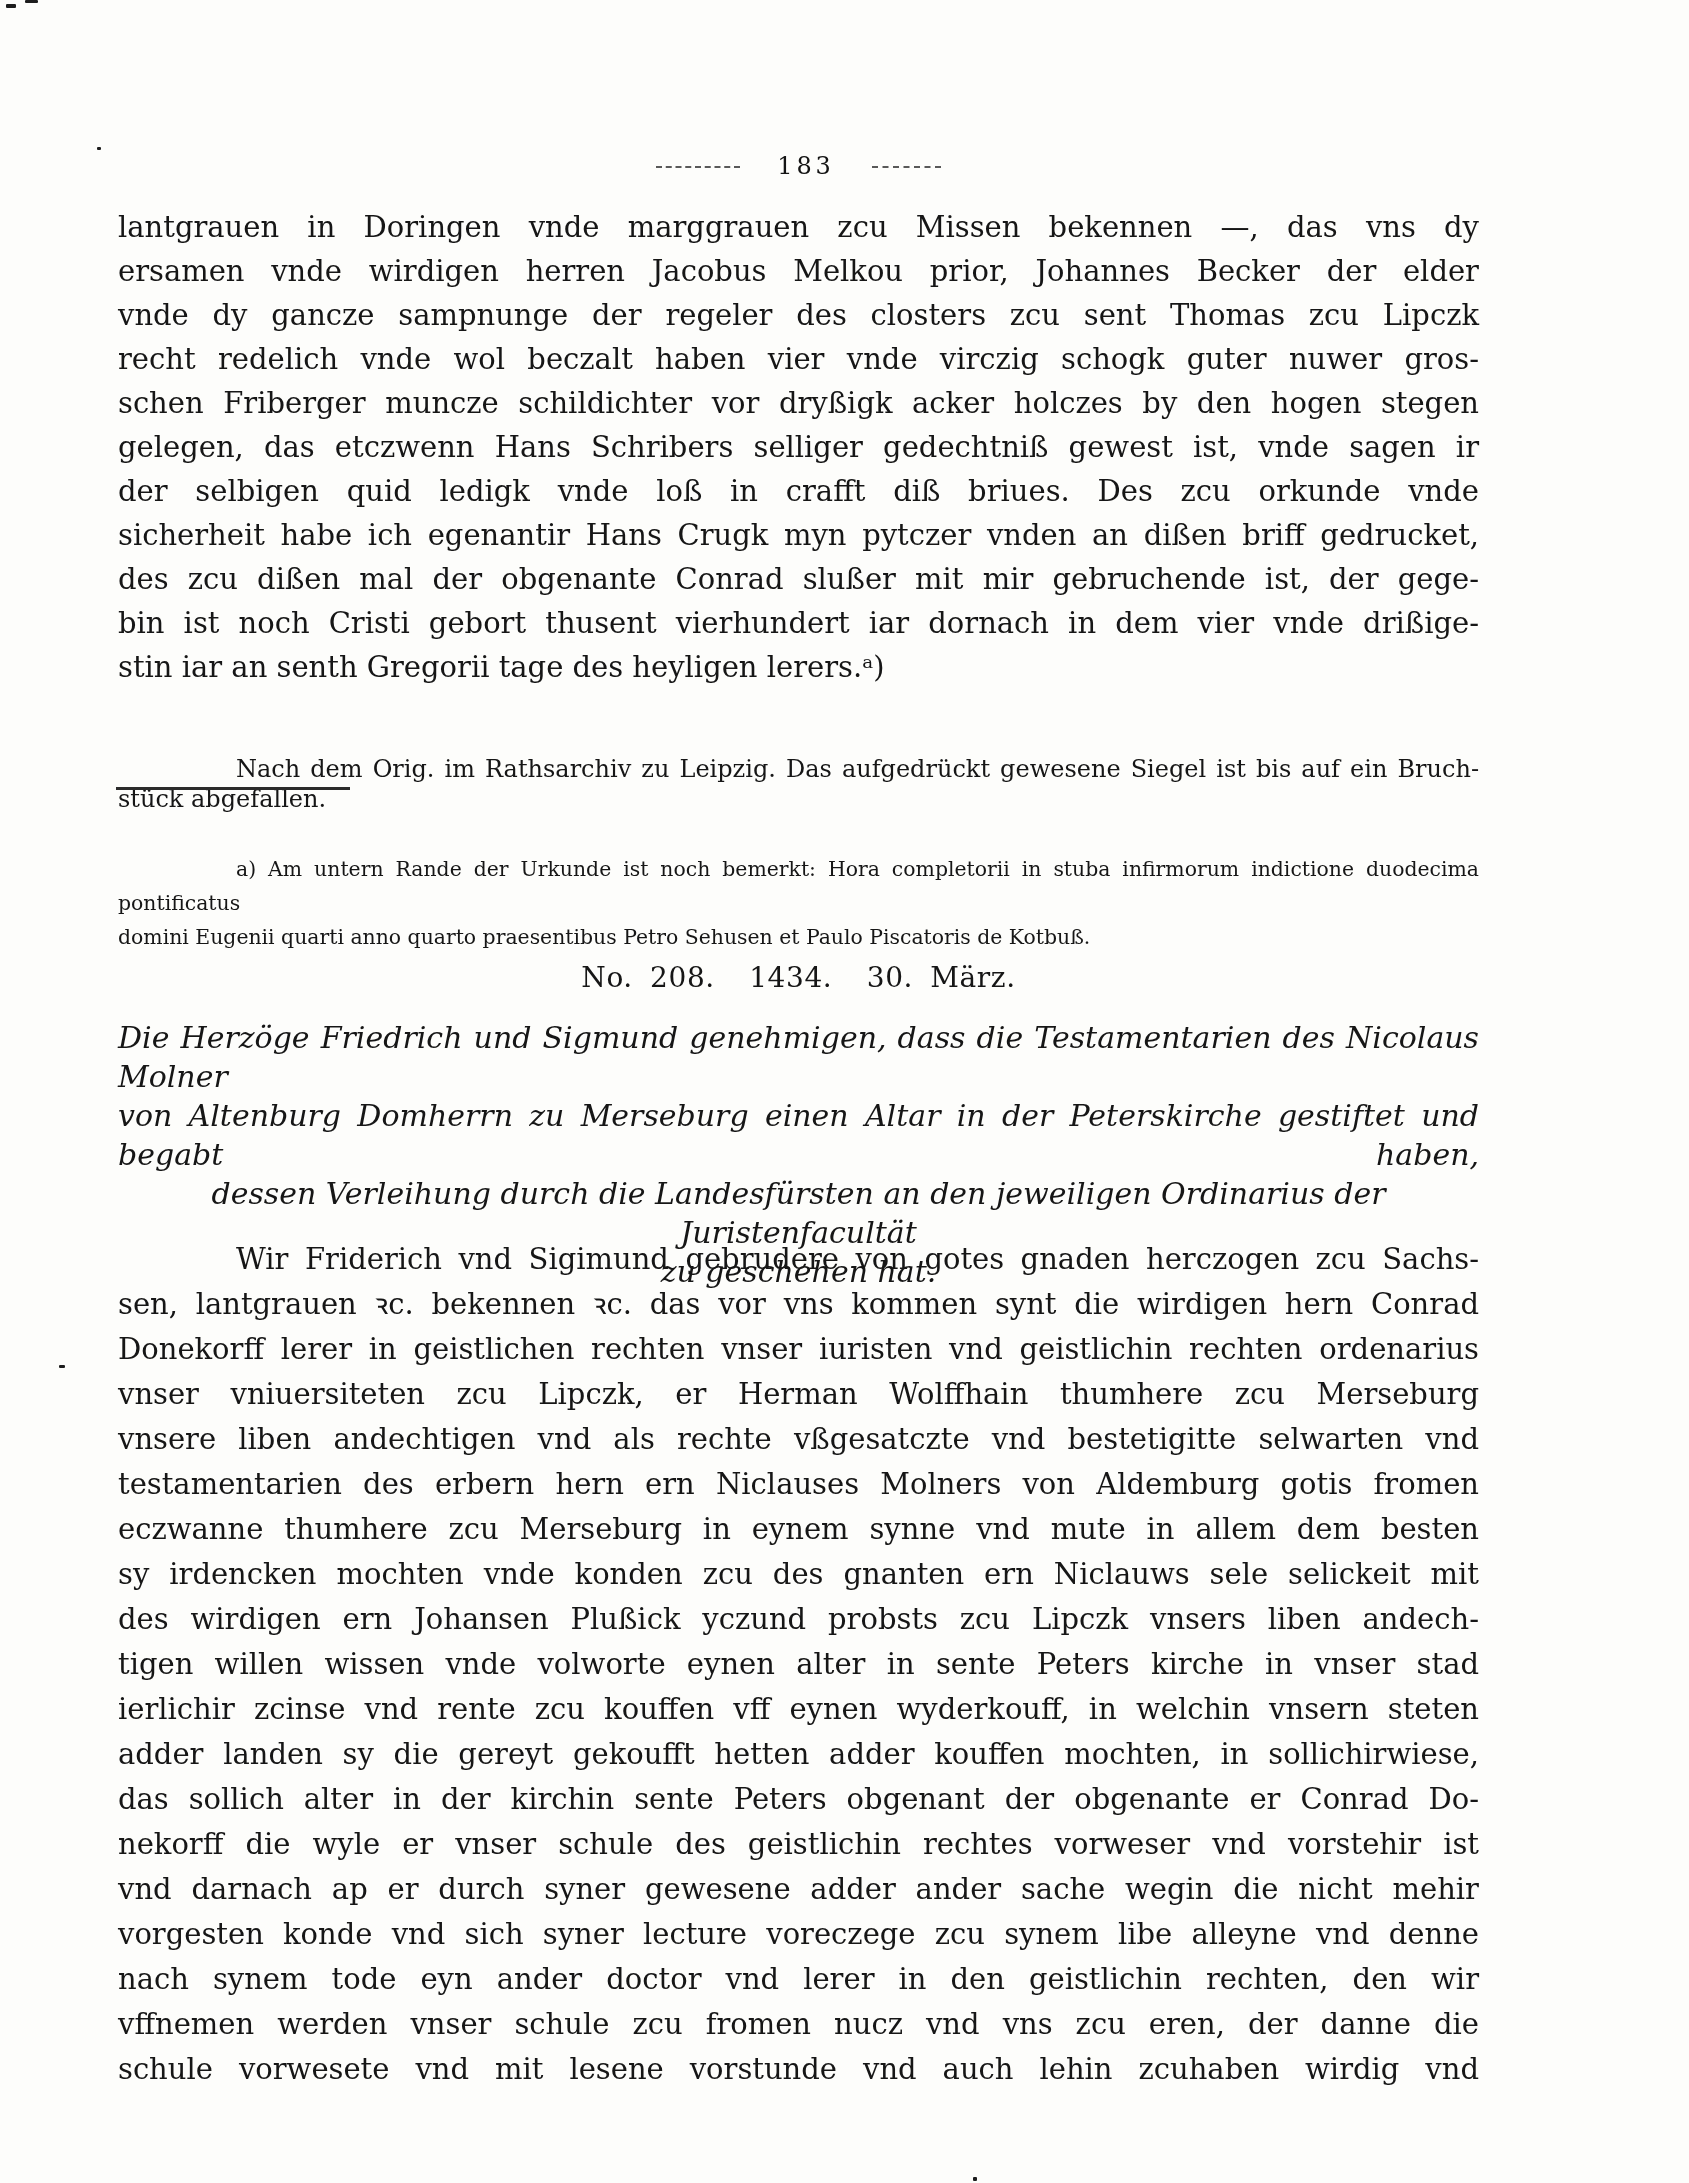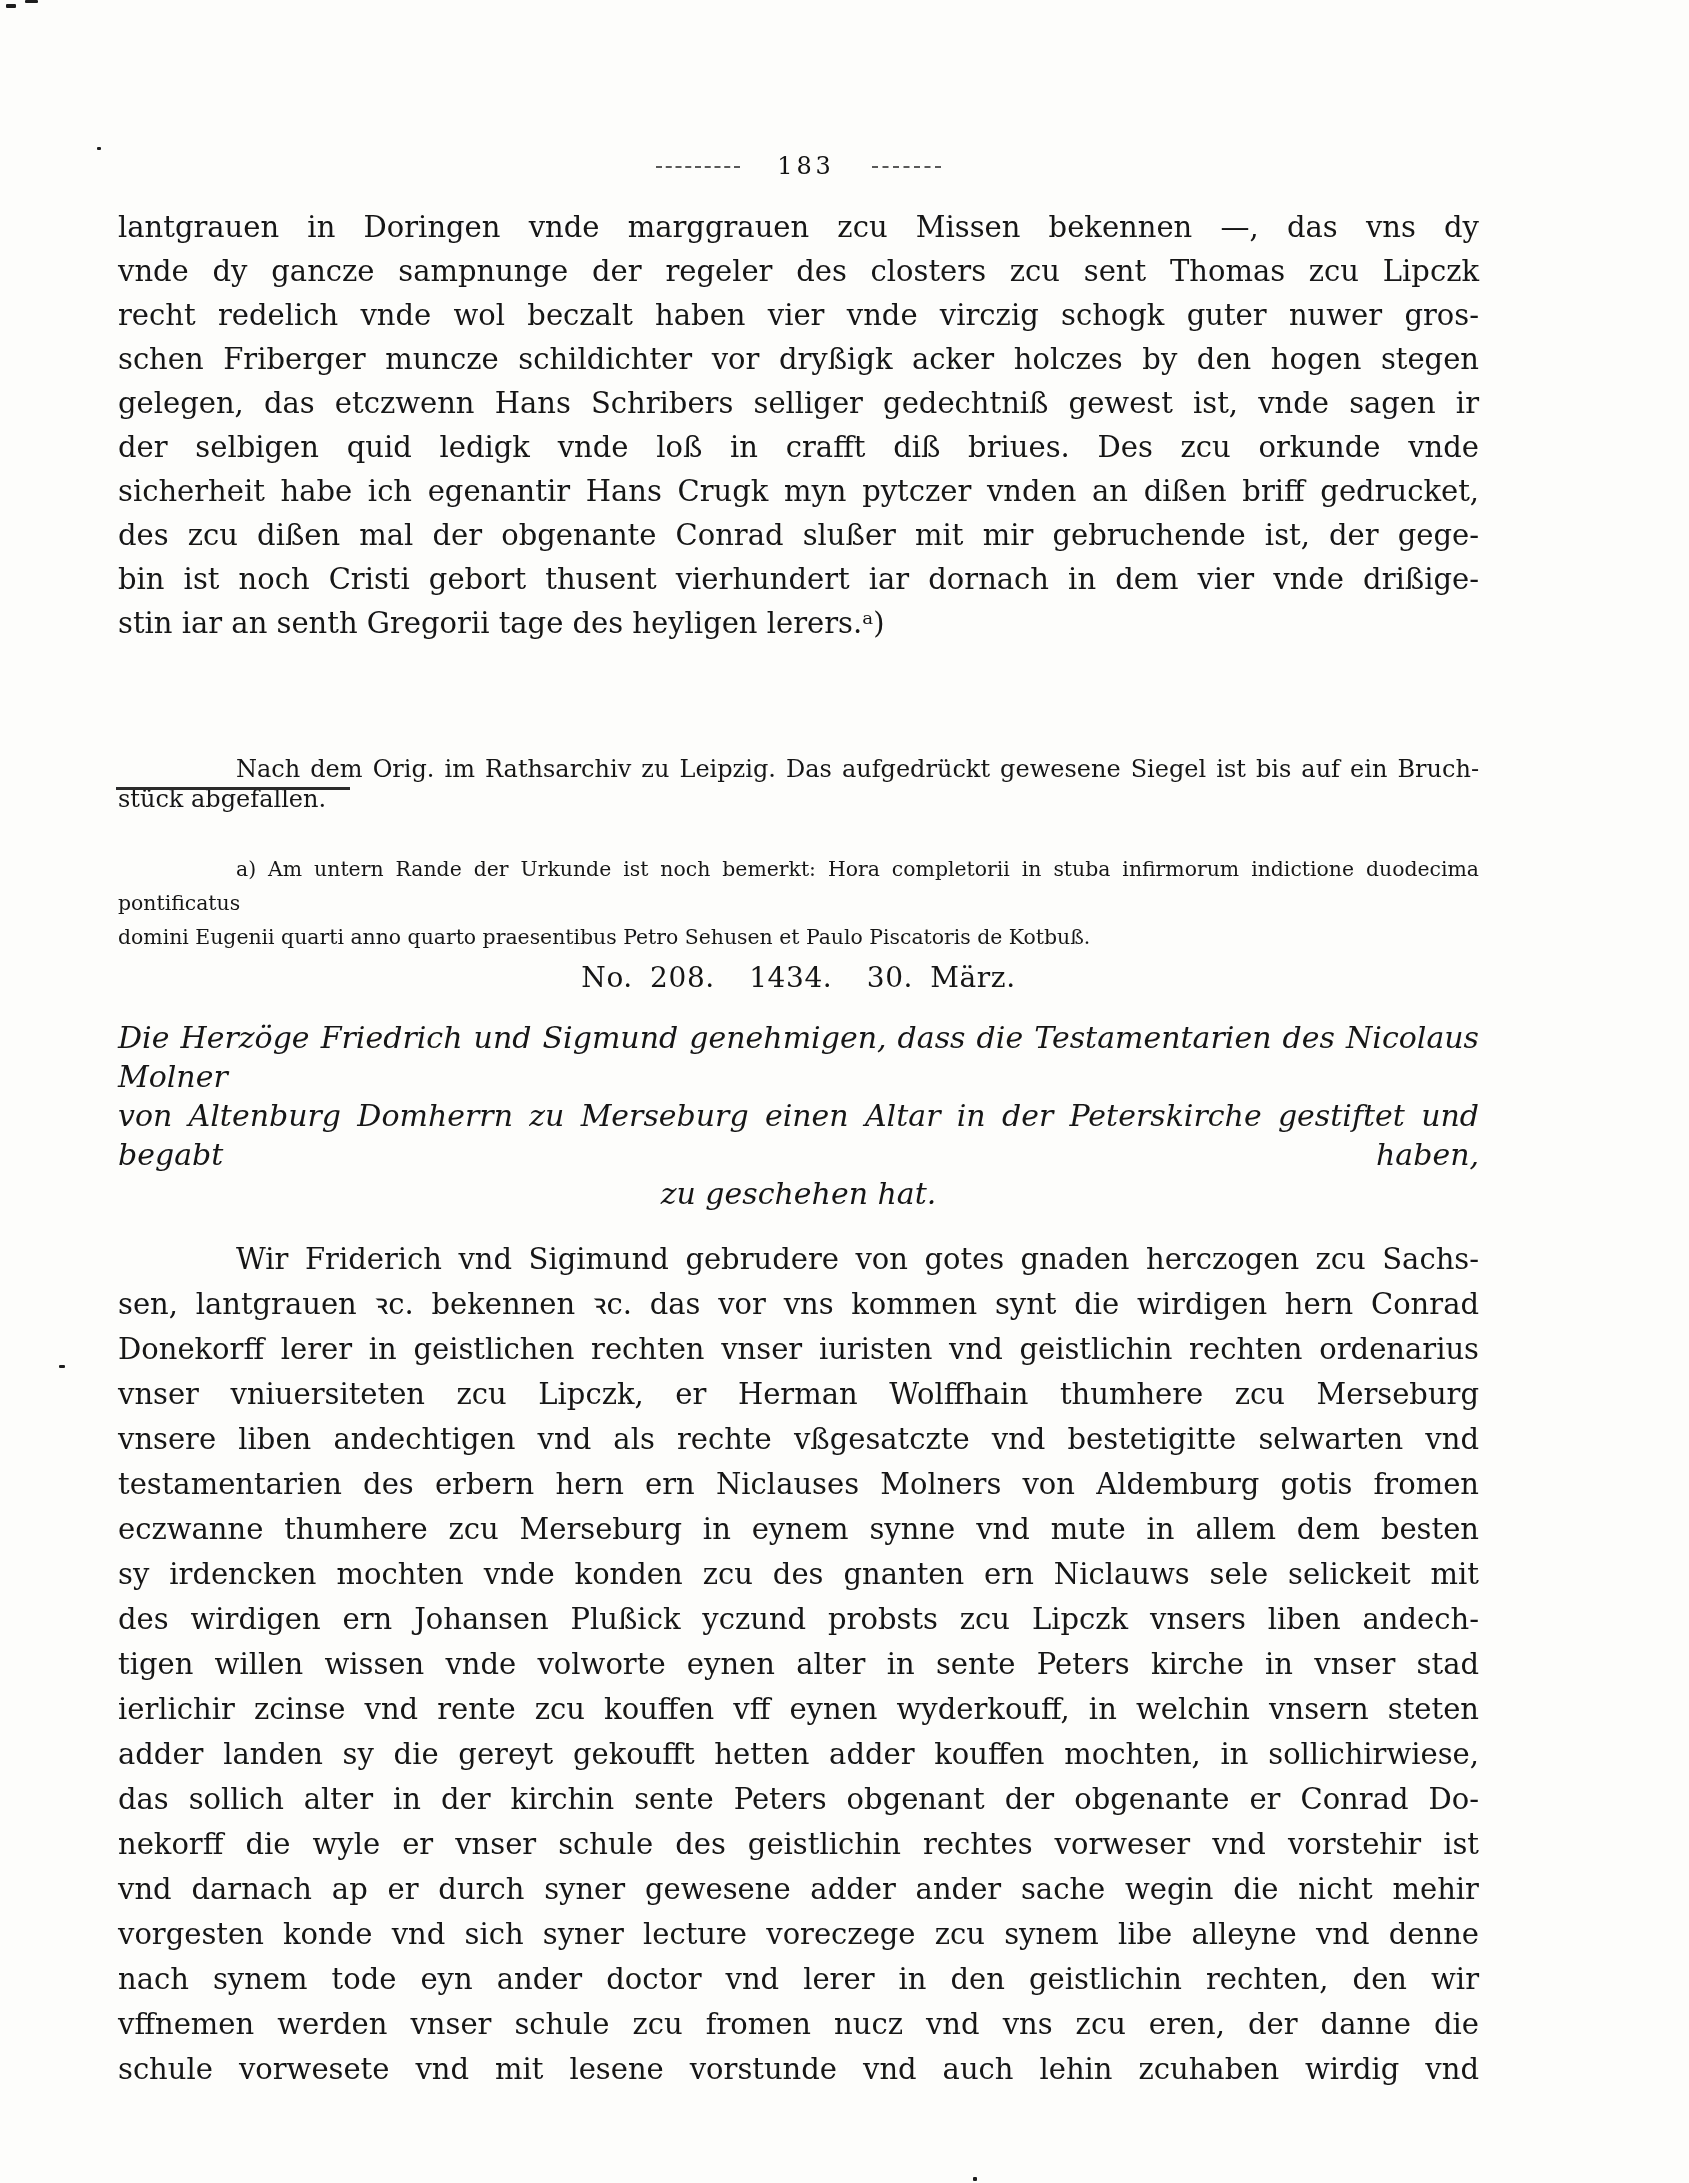--- a/index.html
+++ b/index.html
@@ -79,20 +79,21 @@
 <div class="page">
 
   <div class="running-header">
     <div class="dash-rule dash-left"></div>
     <div class="pagenum">183</div>
     <div class="dash-rule dash-right"></div>
   </div>
 
   <div class="prev-body">
     <span class="tl j">lantgrauen in Doringen vnde marggrauen zcu Missen bekennen —, das vns dy</span>
+    <span class="tl j">ersamen vnde wirdigen herren Jacobus Melkou prior, Johannes Becker der elder</span>
     <span class="tl j">vnde dy gancze sampnunge der regeler des closters zcu sent Thomas zcu Lipczk</span>
     <span class="tl j">recht redelich vnde wol beczalt haben vier vnde virczig schogk guter nuwer gros-</span>
     <span class="tl j">schen Friberger muncze schildichter vor dryßigk acker holczes by den hogen stegen</span>
     <span class="tl j">gelegen, das etczwenn Hans Schribers selliger gedechtniß gewest ist, vnde sagen ir</span>
     <span class="tl j">der selbigen quid ledigk vnde loß in crafft diß briues.  Des zcu orkunde vnde</span>
     <span class="tl j">sicherheit habe ich egenantir Hans Crugk myn pytczer vnden an dißen briff gedrucket,</span>
     <span class="tl j">des zcu dißen mal der obgenante Conrad slußer mit mir gebruchende ist, der gege-</span>
     <span class="tl j">bin ist noch Cristi gebort thusent vierhundert iar dornach in dem vier vnde drißige-</span>
     <span class="tl">stin iar an senth Gregorii tage des heyligen lerers.ᵃ)</span>
   </div>
@@ -107,20 +108,21 @@
   <div class="footnote">
     <span class="tl j ind">a) Am untern Rande der Urkunde ist noch bemerkt:  Hora completorii in stuba infirmorum indictione duodecima pontificatus</span>
     <span class="tl">domini Eugenii quarti anno quarto praesentibus Petro Sehusen et Paulo Piscatoris de Kotbuß.</span>
   </div>
 
   <div class="entry-heading">No. 208.  1434.  30. März.</div>
 
   <div class="entry-summary">
     <span class="tl j">Die Herzöge Friedrich und Sigmund genehmigen, dass die Testamentarien des Nicolaus Molner</span>
     <span class="tl j">von Altenburg Domherrn zu Merseburg einen Altar in der Peterskirche gestiftet und begabt haben,</span>
+    <span class="tl center">dessen Verleihung durch die Landesfürsten an den jeweiligen Ordinarius der Juristenfacultät</span>
     <span class="tl center">zu geschehen hat.</span>
   </div>
 
   <div class="entry-body">
     <span class="tl j ind">Wir Friderich vnd Sigimund gebrudere von gotes gnaden herczogen zcu Sachs-</span>
     <span class="tl j">sen, lantgrauen ꝛc. bekennen ꝛc. das vor vns kommen synt die wirdigen hern Conrad</span>
     <span class="tl j">Donekorff lerer in geistlichen rechten vnser iuristen vnd geistlichin rechten ordenarius</span>
     <span class="tl j">vnser vniuersiteten zcu Lipczk, er Herman Wolffhain thumhere zcu Merseburg</span>
     <span class="tl j">vnsere liben andechtigen vnd als rechte vßgesatczte vnd bestetigitte selwarten vnd</span>
     <span class="tl j">testamentarien des erbern hern ern Niclauses Molners von Aldemburg gotis fromen</span>

